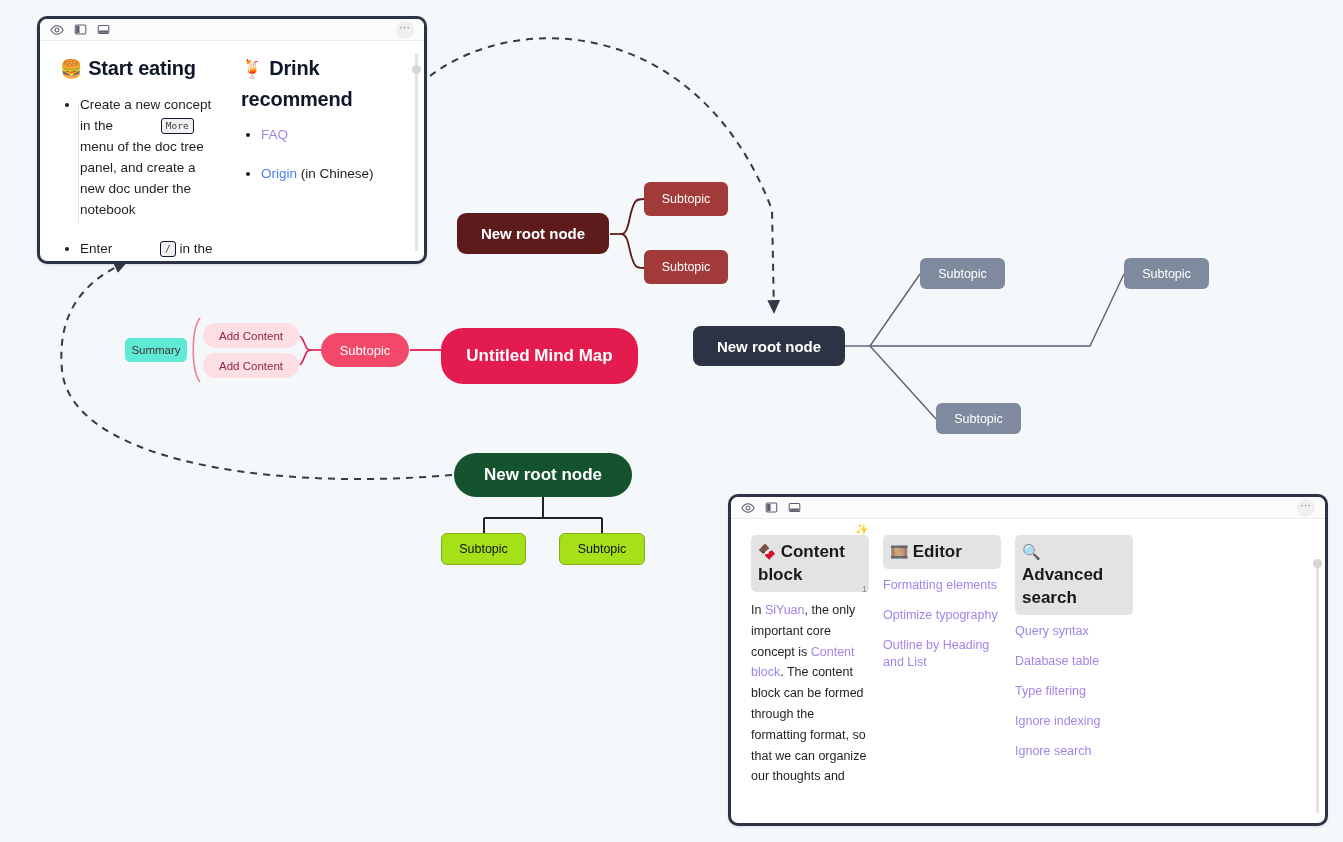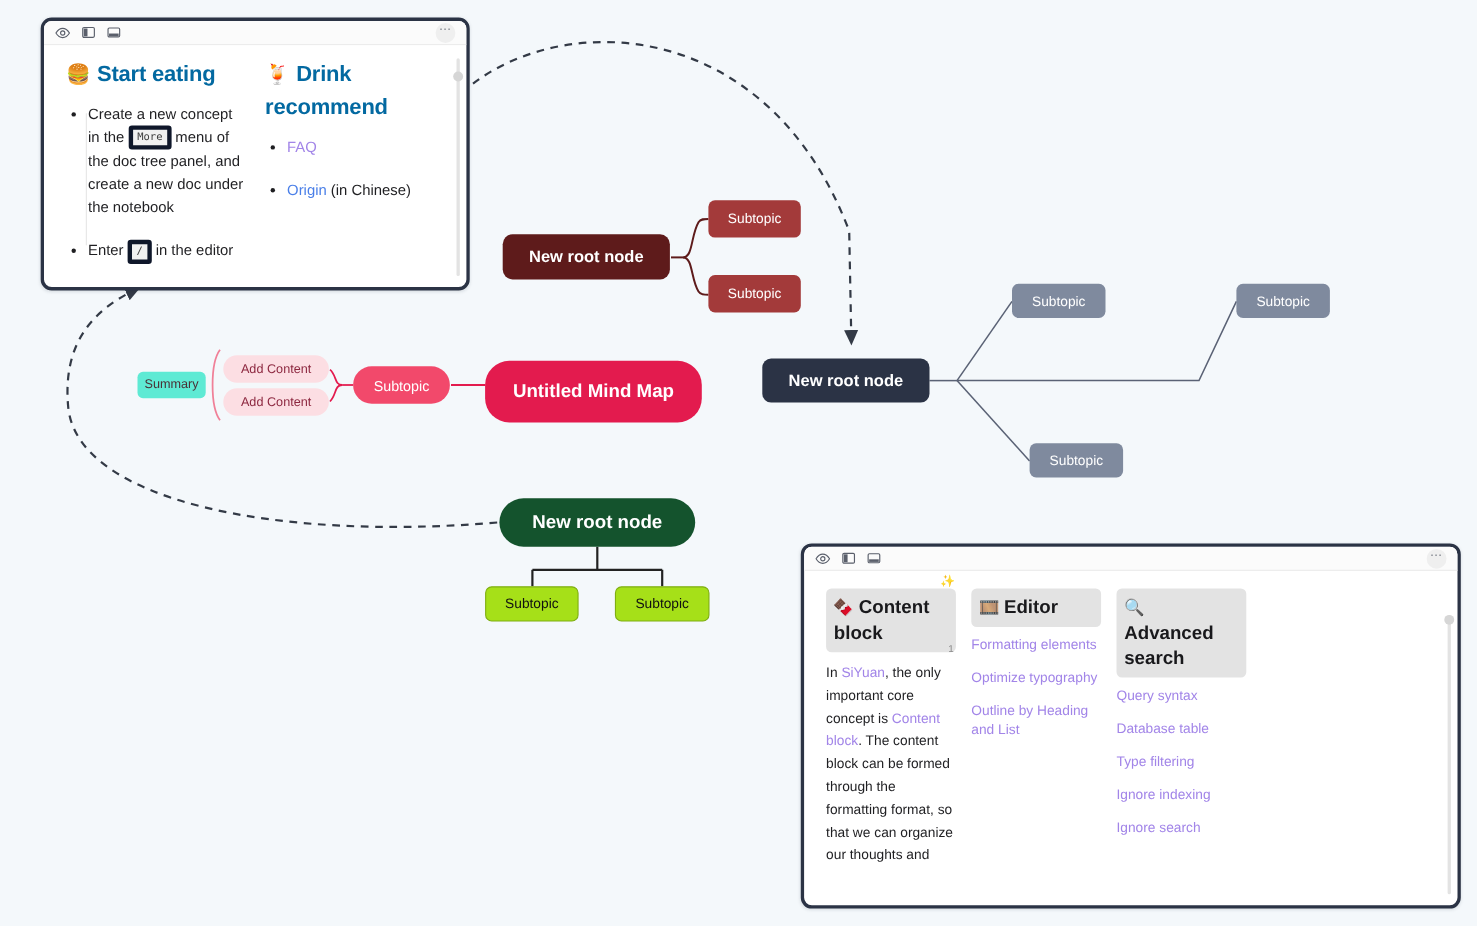--- a/index.html
+++ b/index.html
@@ -76,45 +76,46 @@
     width: 9px; height: 9px; border-radius: 50%;
     background: #d6d6d6;
   }
 
   
   #panel-start { left: 37px; top: 16px; width: 390px; height: 248px; }
   #panel-start .doc-body { display: flex; gap: 18px; padding-top: 12px; }
   .col { width: 168px; }
   h2.doc-h {
     margin: 0 0 10px 0;
-    font-size: 20px; font-weight: bold; color: #0369a1;
+    font-size: 20px; font-weight: bold; color: #0f172a;
     line-height: 30px;
     letter-spacing: -.2px;
   }
   h2.doc-h .emo { font-size: 18px; margin-right: 6px; }
   ul.doc-list {
     margin: 0; padding-left: 20px;
     list-style: disc;
   }
   ul.doc-list li {
     font-size: 13.5px; line-height: 21px; color: #1f1f22;
     margin-bottom: 10px;
   }
   ul.doc-list.spaced li { margin-bottom: 18px; }
   .kbd {
     display: inline-block;
     font-family: "DejaVu Sans Mono", monospace;
     font-size: 9.5px;
     background: #f1f1f1;
-    border: 4px solid #0f172a;
+    border: 1px solid #0f172a;
     border-radius: 3px;
     padding: 1px 4px;
     color: #3a3a3a;
     vertical-align: middle;
     line-height: 12px;
+    margin-left: 44px;
   }
   a.lnk-purple { color: #a285e8; text-decoration: none; }
   a.lnk-blue   { color: #4a7fe8; text-decoration: none; }
   .indent-rule {
     position: absolute;
     left: 38px; top: 62px;
     width: 1px; height: 120px;
     background: #e6e6e6;
   }
 

